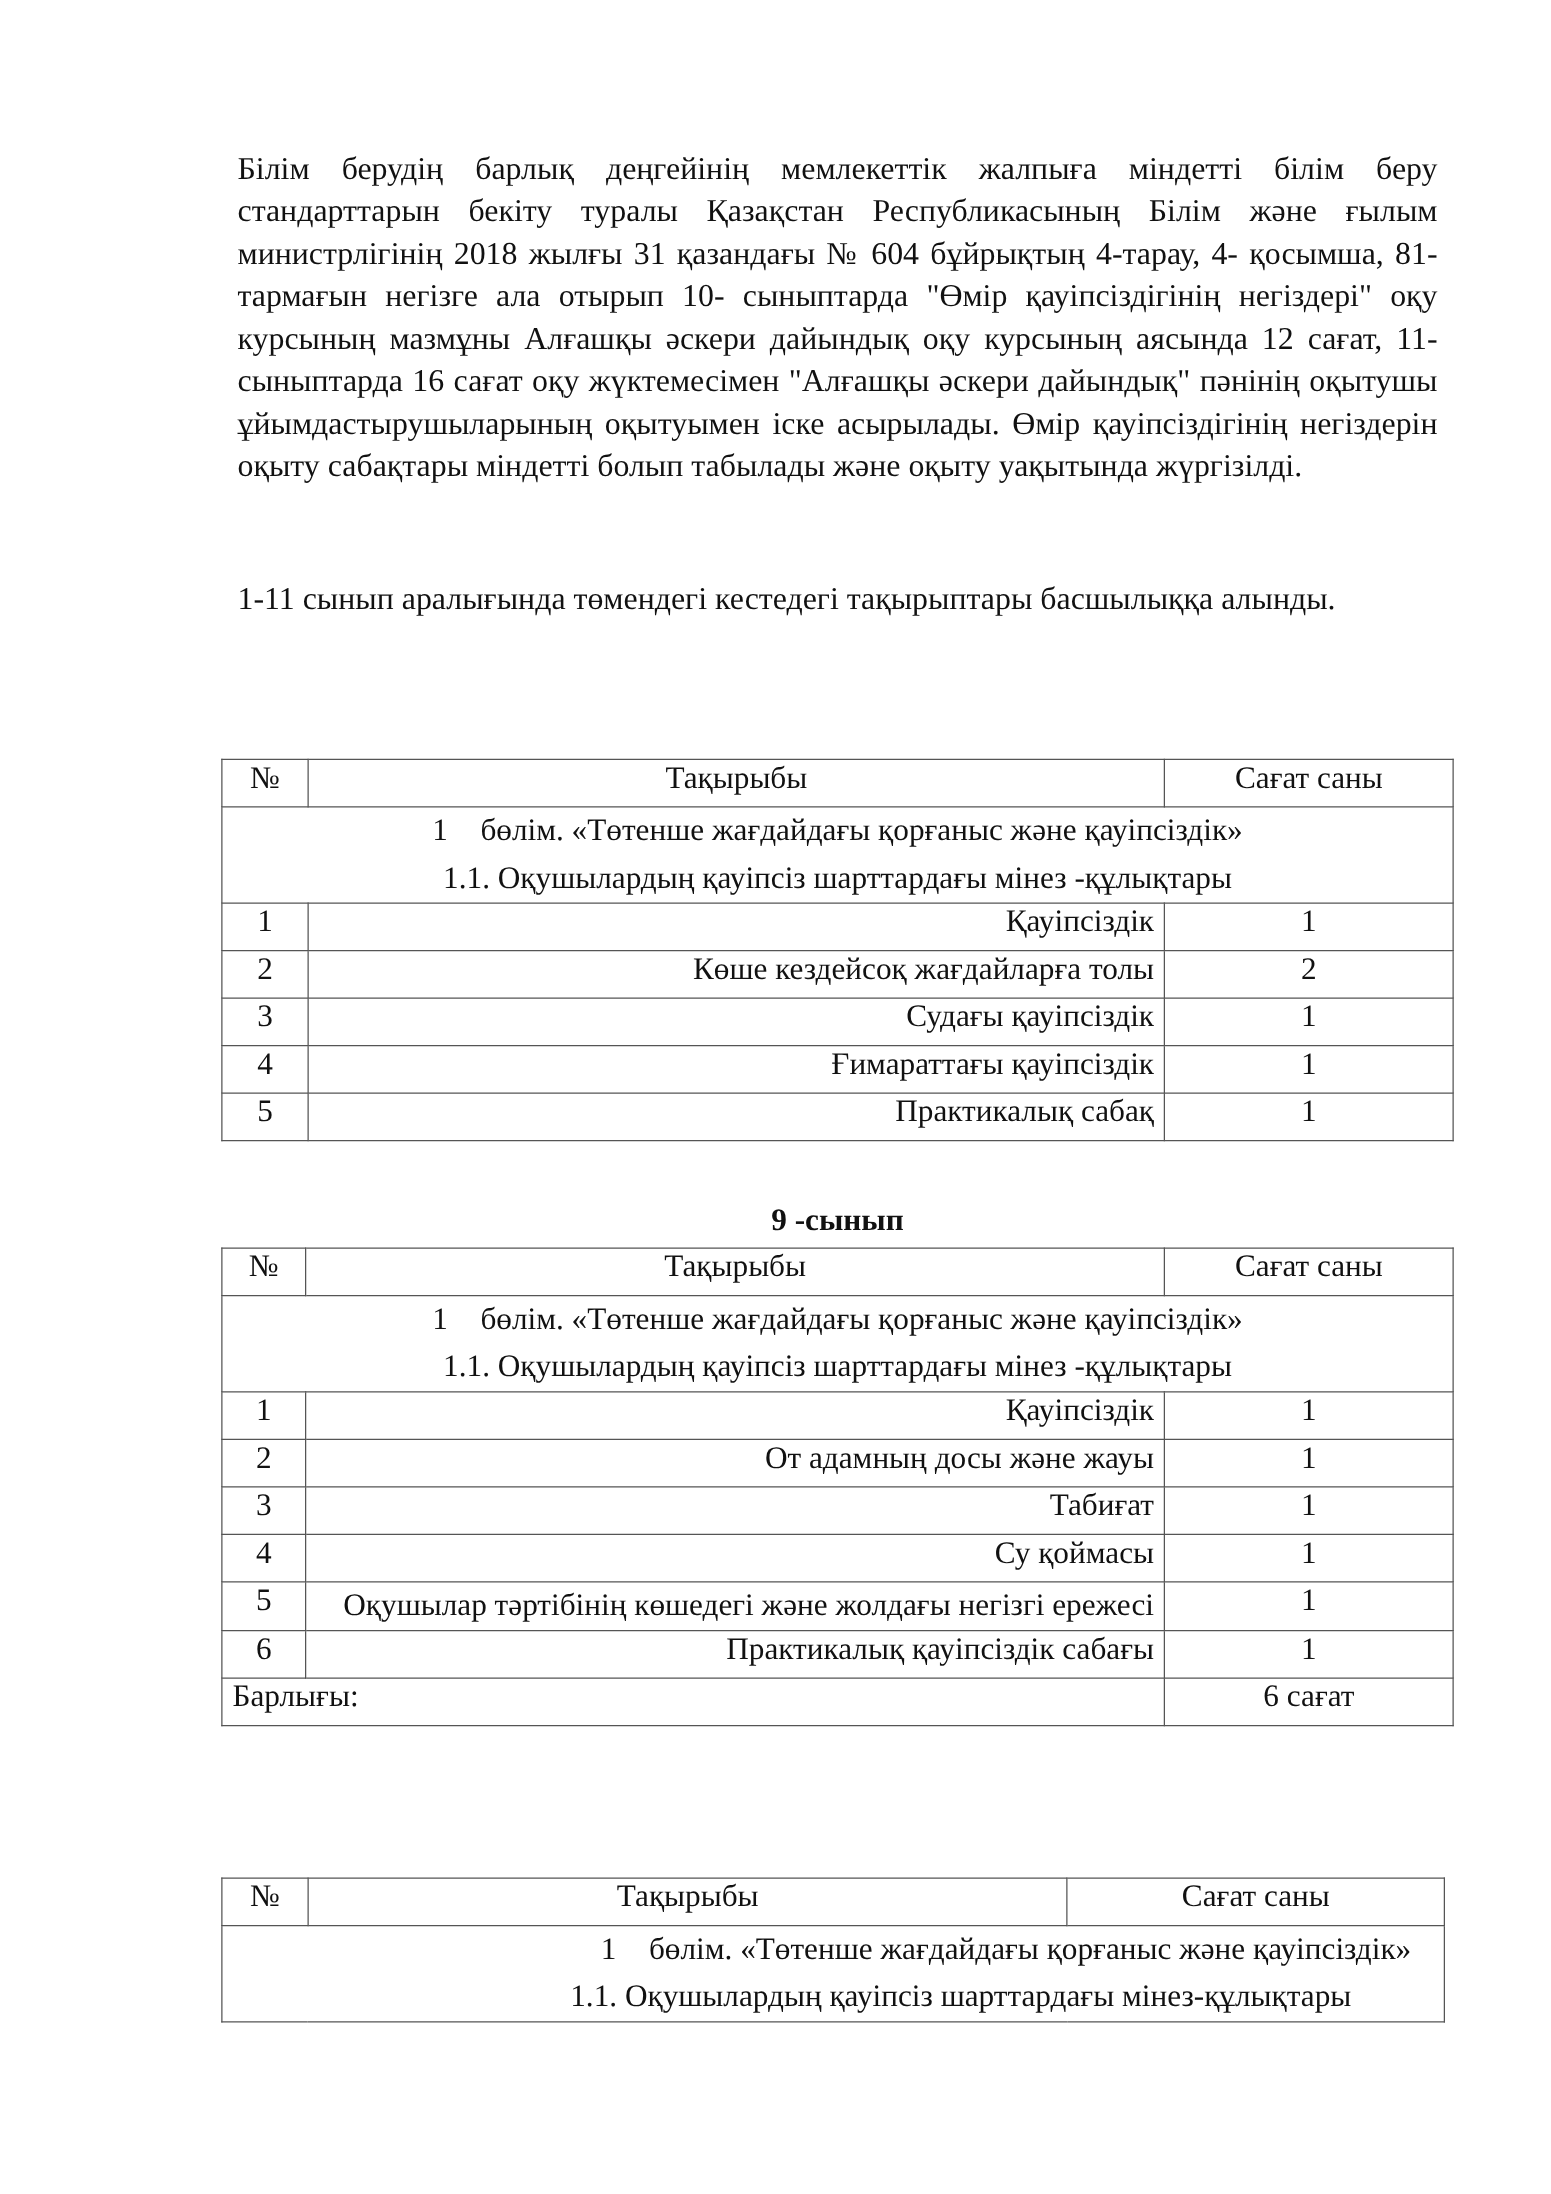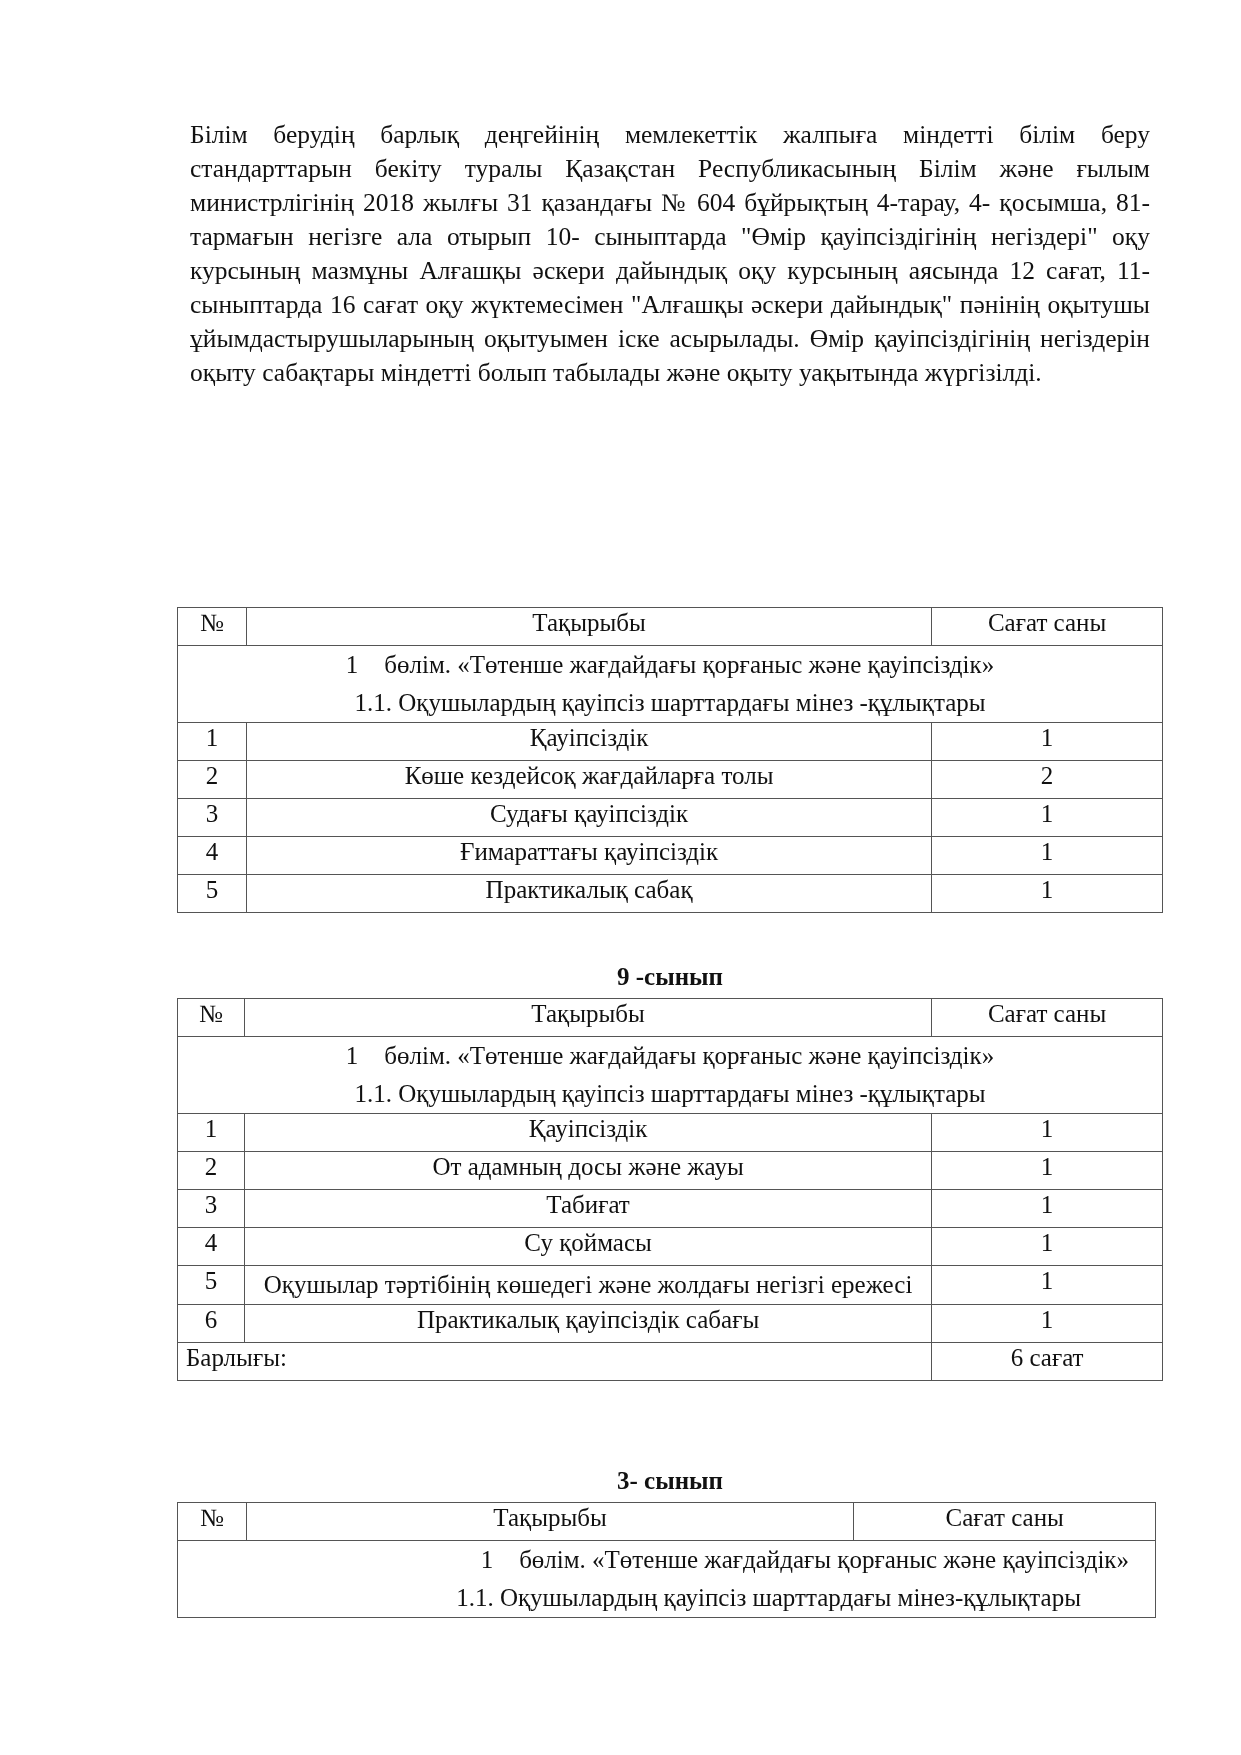--- a/index.html
+++ b/index.html
@@ -22,21 +22,21 @@
   }
   table.grid {
     position: absolute; border-collapse: collapse;
     font-size: 25px; line-height: 30px;
   }
   table.grid td {
     border: 1.5px solid #555555; padding: 0 8px; vertical-align: top;
     height: 38px; box-sizing: border-box;
   }
   td.num { text-align: center; padding: 2px 0 0 0; }
-  td.topic { text-align: center; padding: 2px 8px 0 10px; }
+  td.topic { text-align: right; padding: 2px 8px 0 10px; }
   td.hrs { text-align: center; padding: 2px 0 0 0; }
   td.head { text-align: center; padding: 2px 0 0 0; }
   td.section { text-align: center; padding: 2px 0 4px 0; }
   td.section div { line-height: 38px; }
   td.total { text-align: left; padding: 2px 0 0 10px; }
   .t1 { left: 177px; top: 607px; width: 986px; }
   .t2 { left: 177px; top: 998px; width: 986px; }
   .t3 { left: 177px; top: 1502px; width: 979px; }
   .t1 col.c1 { width: 69px; } .t1 col.c2 { width: 686px; } .t1 col.c3 { width: 231px; }
   .t2 col.c1 { width: 67px; } .t2 col.c2 { width: 688px; } .t2 col.c3 { width: 231px; }
@@ -44,20 +44,21 @@
   .sec-num { display: inline-block; margin-right: 26px; }
   .t3 td.section { text-align: right; padding-right: 26px; }
   .t3 td.section div.l2 { padding-right: 48px; }
 </style>
 </head>
 <body>
 
 <div class="page">
 
   <p class="para para1">Білім берудің барлық деңгейінің мемлекеттік жалпыға міндетті білім беру стандарттарын бекіту туралы Қазақстан Республикасының Білім  және ғылым министрлігінің 2018 жылғы 31 қазандағы № 604  бұйрықтың  4-тарау, 4- қосымша,  81-тармағын негізге ала отырып  10- сыныптарда "Өмір қауіпсіздігінің негіздері" оқу курсының мазмұны Алғашқы әскери дайындық оқу курсының аясында 12 сағат, 11- сыныптарда  16 сағат оқу жүктемесімен "Алғашқы әскери дайындық" пәнінің оқытушы ұйымдастырушыларының оқытуымен іске асырылады. Өмір қауіпсіздігінің негіздерін оқыту сабақтары міндетті болып табылады және оқыту уақытында жүргізілді.</p>
+  <p class="para para2">1-11 сынып аралығында төмендегі кестедегі тақырыптары басшылыққа алынды.</p>
 
   <table class="grid t1">
     <colgroup>
         <col class="c1">
         <col class="c2">
         <col class="c3">
       </colgroup>
     <tbody>
         <tr>
       <td class="head">№</td>
@@ -147,21 +148,20 @@
       <td class="topic">Практикалық қауіпсіздік сабағы</td>
       <td class="hrs">1</td>
     </tr>
     <tr>
       <td class="total" colspan="2">Барлығы:</td>
       <td class="hrs">6 сағат</td>
     </tr>
   </tbody>
     </table>
 
-  <p class="section-title" style="top:1466px;">3- сынып</p>
   <table class="grid t3">
     <colgroup>
         <col class="c1">
         <col class="c2">
         <col class="c3">
       </colgroup>
     <tbody>
         <tr>
       <td class="head">№</td>
       <td class="head">Тақырыбы</td>

